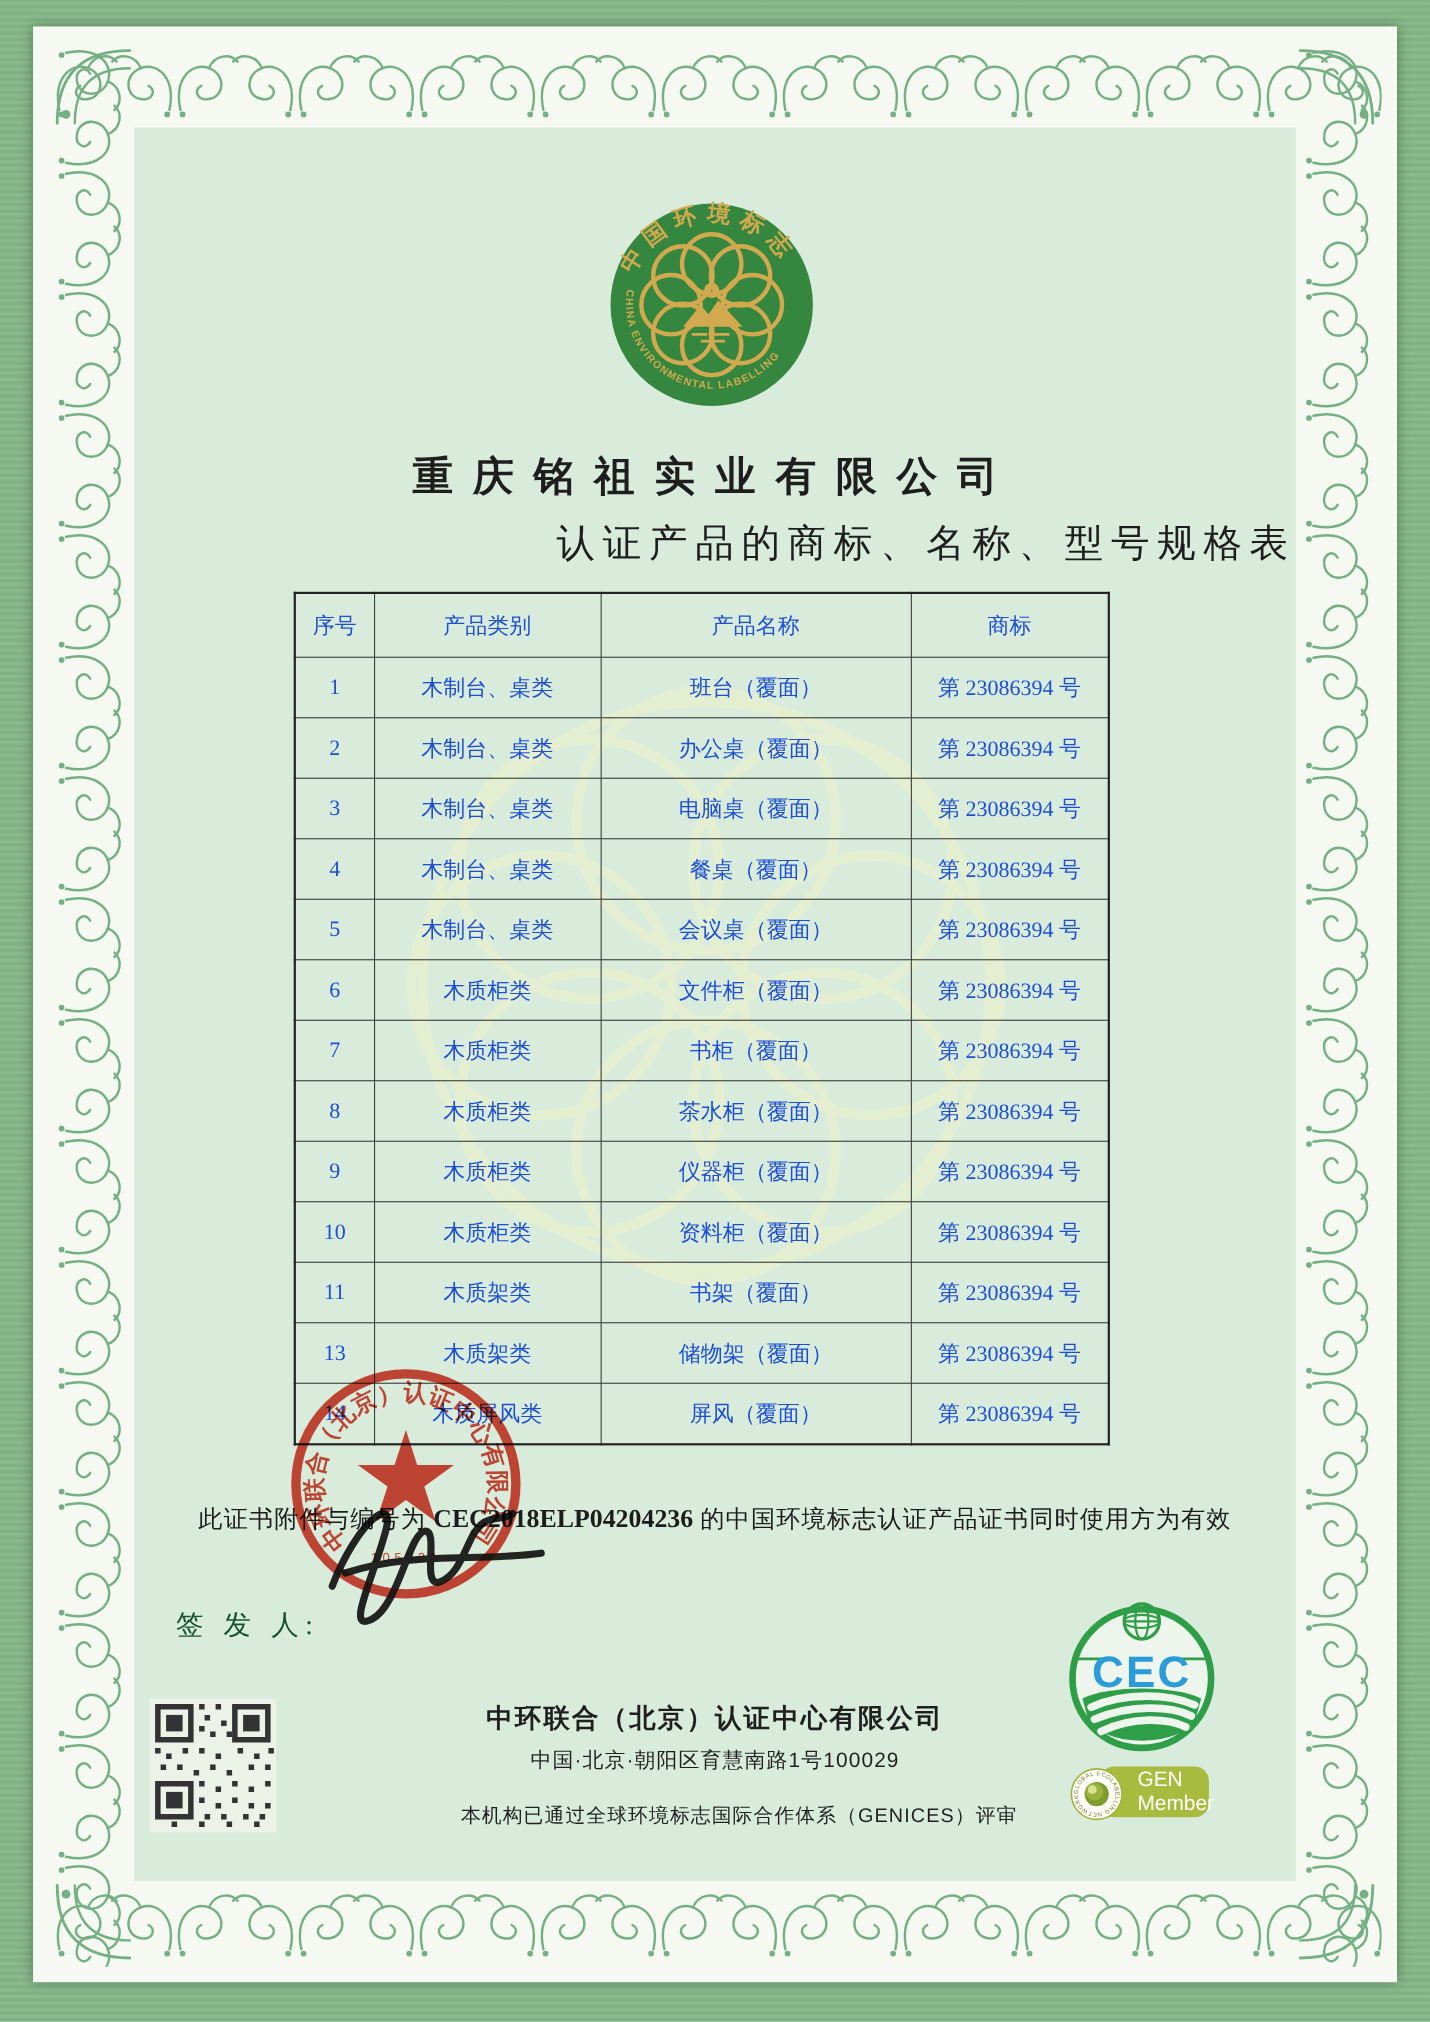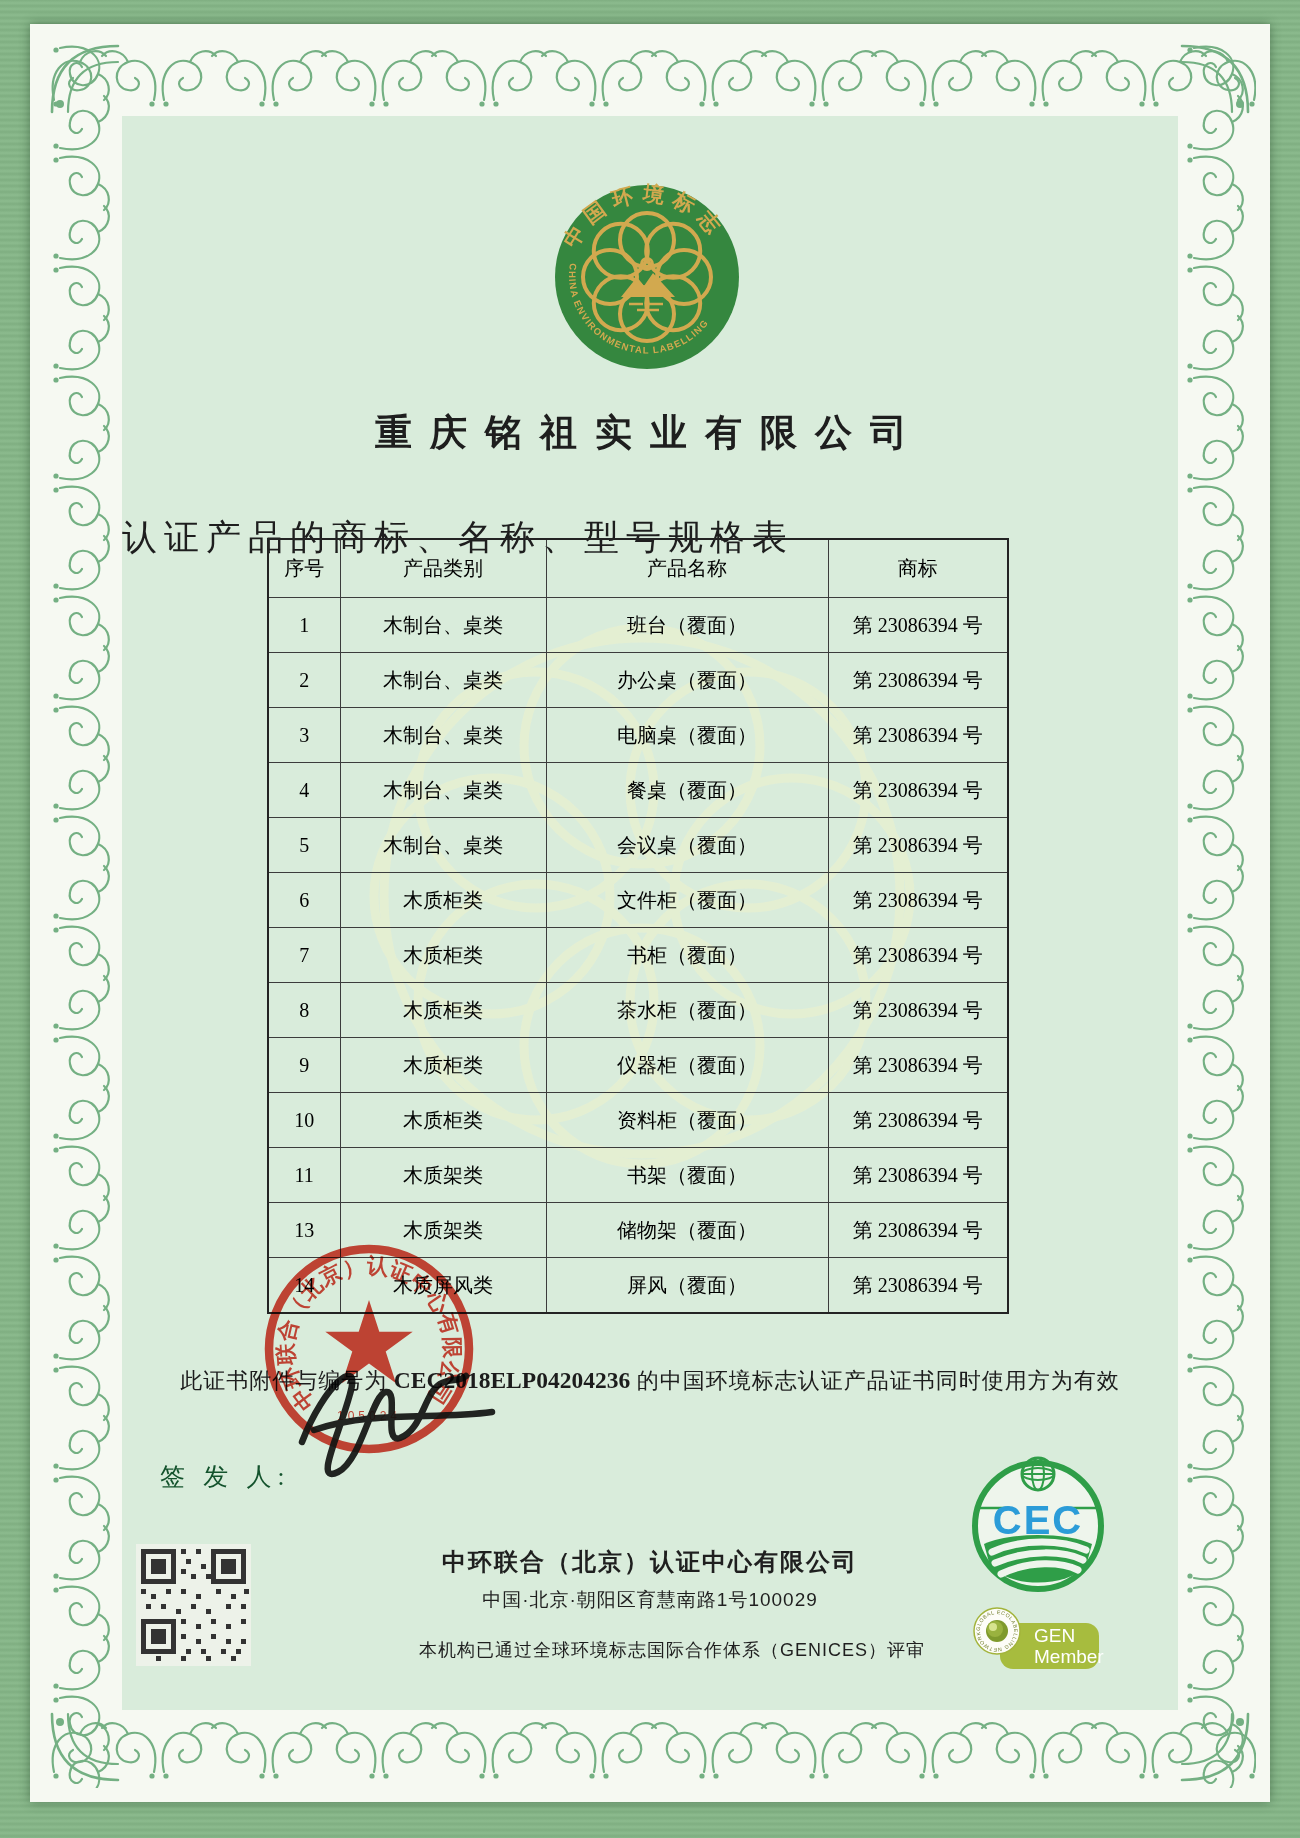--- a/index.html
+++ b/index.html
@@ -19,48 +19,48 @@
   .corner svg{display:block;}
   .c-tr{transform:scaleX(-1);} .c-bl{transform:scaleY(-1);} .c-br{transform:scale(-1,-1);}
   .panel{
     position:absolute;left:92px;top:92px;width:1056px;height:1594px;
     background:#d9ecdb;
   }
   .watermark{position:absolute;left:240px;top:500px;opacity:.5;pointer-events:none;}
   .emblem{position:absolute;left:430px;top:66px;}
   .company{position:absolute;left:0;top:292px;width:100%;text-align:center;
     font-size:37px;letter-spacing:18px;color:#1e1e1e;font-weight:bold;}
-  .doctitle{position:absolute;left:0;top:354px;width:100%;text-align:left;
-    font-size:35px;letter-spacing:7px;color:#1e1e1e;margin-top:44px;}
+  .doctitle{position:absolute;left:0;top:354px;width:100%;text-align:right;
+    font-size:35px;letter-spacing:7px;color:#1e1e1e;}
   table.products{
     position:absolute;left:145px;top:422px;width:740px;
     border-collapse:collapse;table-layout:fixed;background:transparent;
   }
   table.products th,table.products td{
     border:1.4px solid #3c3c3c;text-align:center;vertical-align:middle;
-    font-size:20px;font-weight:normal;color:#000000;padding:4px;
+    font-size:20px;font-weight:normal;color:#1d4ed8;padding:4px;
   }
   table.products{border:2.6px solid #232323;}
   table.products th{height:49px;}
   table.products td{height:46px;}
   .note{position:absolute;left:0;top:1250px;width:100%;text-align:center;
     font-size:22px;color:#1c1c1c;letter-spacing:1px;}
   .note b{font-size:23.5px;letter-spacing:0;}
   .issuer{position:absolute;left:38px;top:1344px;font-size:25px;letter-spacing:6px;color:#14532d;}
   .stamp{position:absolute;left:132px;top:1118px;mix-blend-mode:multiply;}
   .qr{position:absolute;left:14px;top:1428px;}
   .footer{position:absolute;left:0;top:1430px;width:100%;text-align:center;
     font-family:"Liberation Sans","DejaVu Sans",sans-serif;color:#1f1f1f;}
   .f-org{font-size:24px;font-weight:bold;letter-spacing:2px;}
   .f-addr{font-size:19px;margin-top:9px;letter-spacing:1px;}
   .f-web{font-size:23px;margin-top:5px;color:#2a2a2a;}
   .f-note{font-size:18px;margin-top:25px;letter-spacing:1px;padding-left:44px;}
   .ceclogo{position:absolute;left:846px;top:1332px;}
   .genbadge{position:absolute;left:850px;top:1490px;width:130px;height:52px;}
-  .genpill{position:absolute;left:28px;top:17px;width:99px;height:46px;border-radius:13px;
+  .genpill{position:absolute;left:28px;top:0;width:99px;height:46px;border-radius:13px;
     background:#a7bc3e;color:#fff;font-family:"Liberation Sans",sans-serif;
     font-size:19px;line-height:21px;padding:2px 0 0 34px;box-sizing:border-box;}
   .genseal{position:absolute;left:0;top:0;}
 </style>
 </head>
 <body>
 
 <div class="paper">
 
   <svg class="strip" style="left:14px;top:14px" width="1212" height="78">

